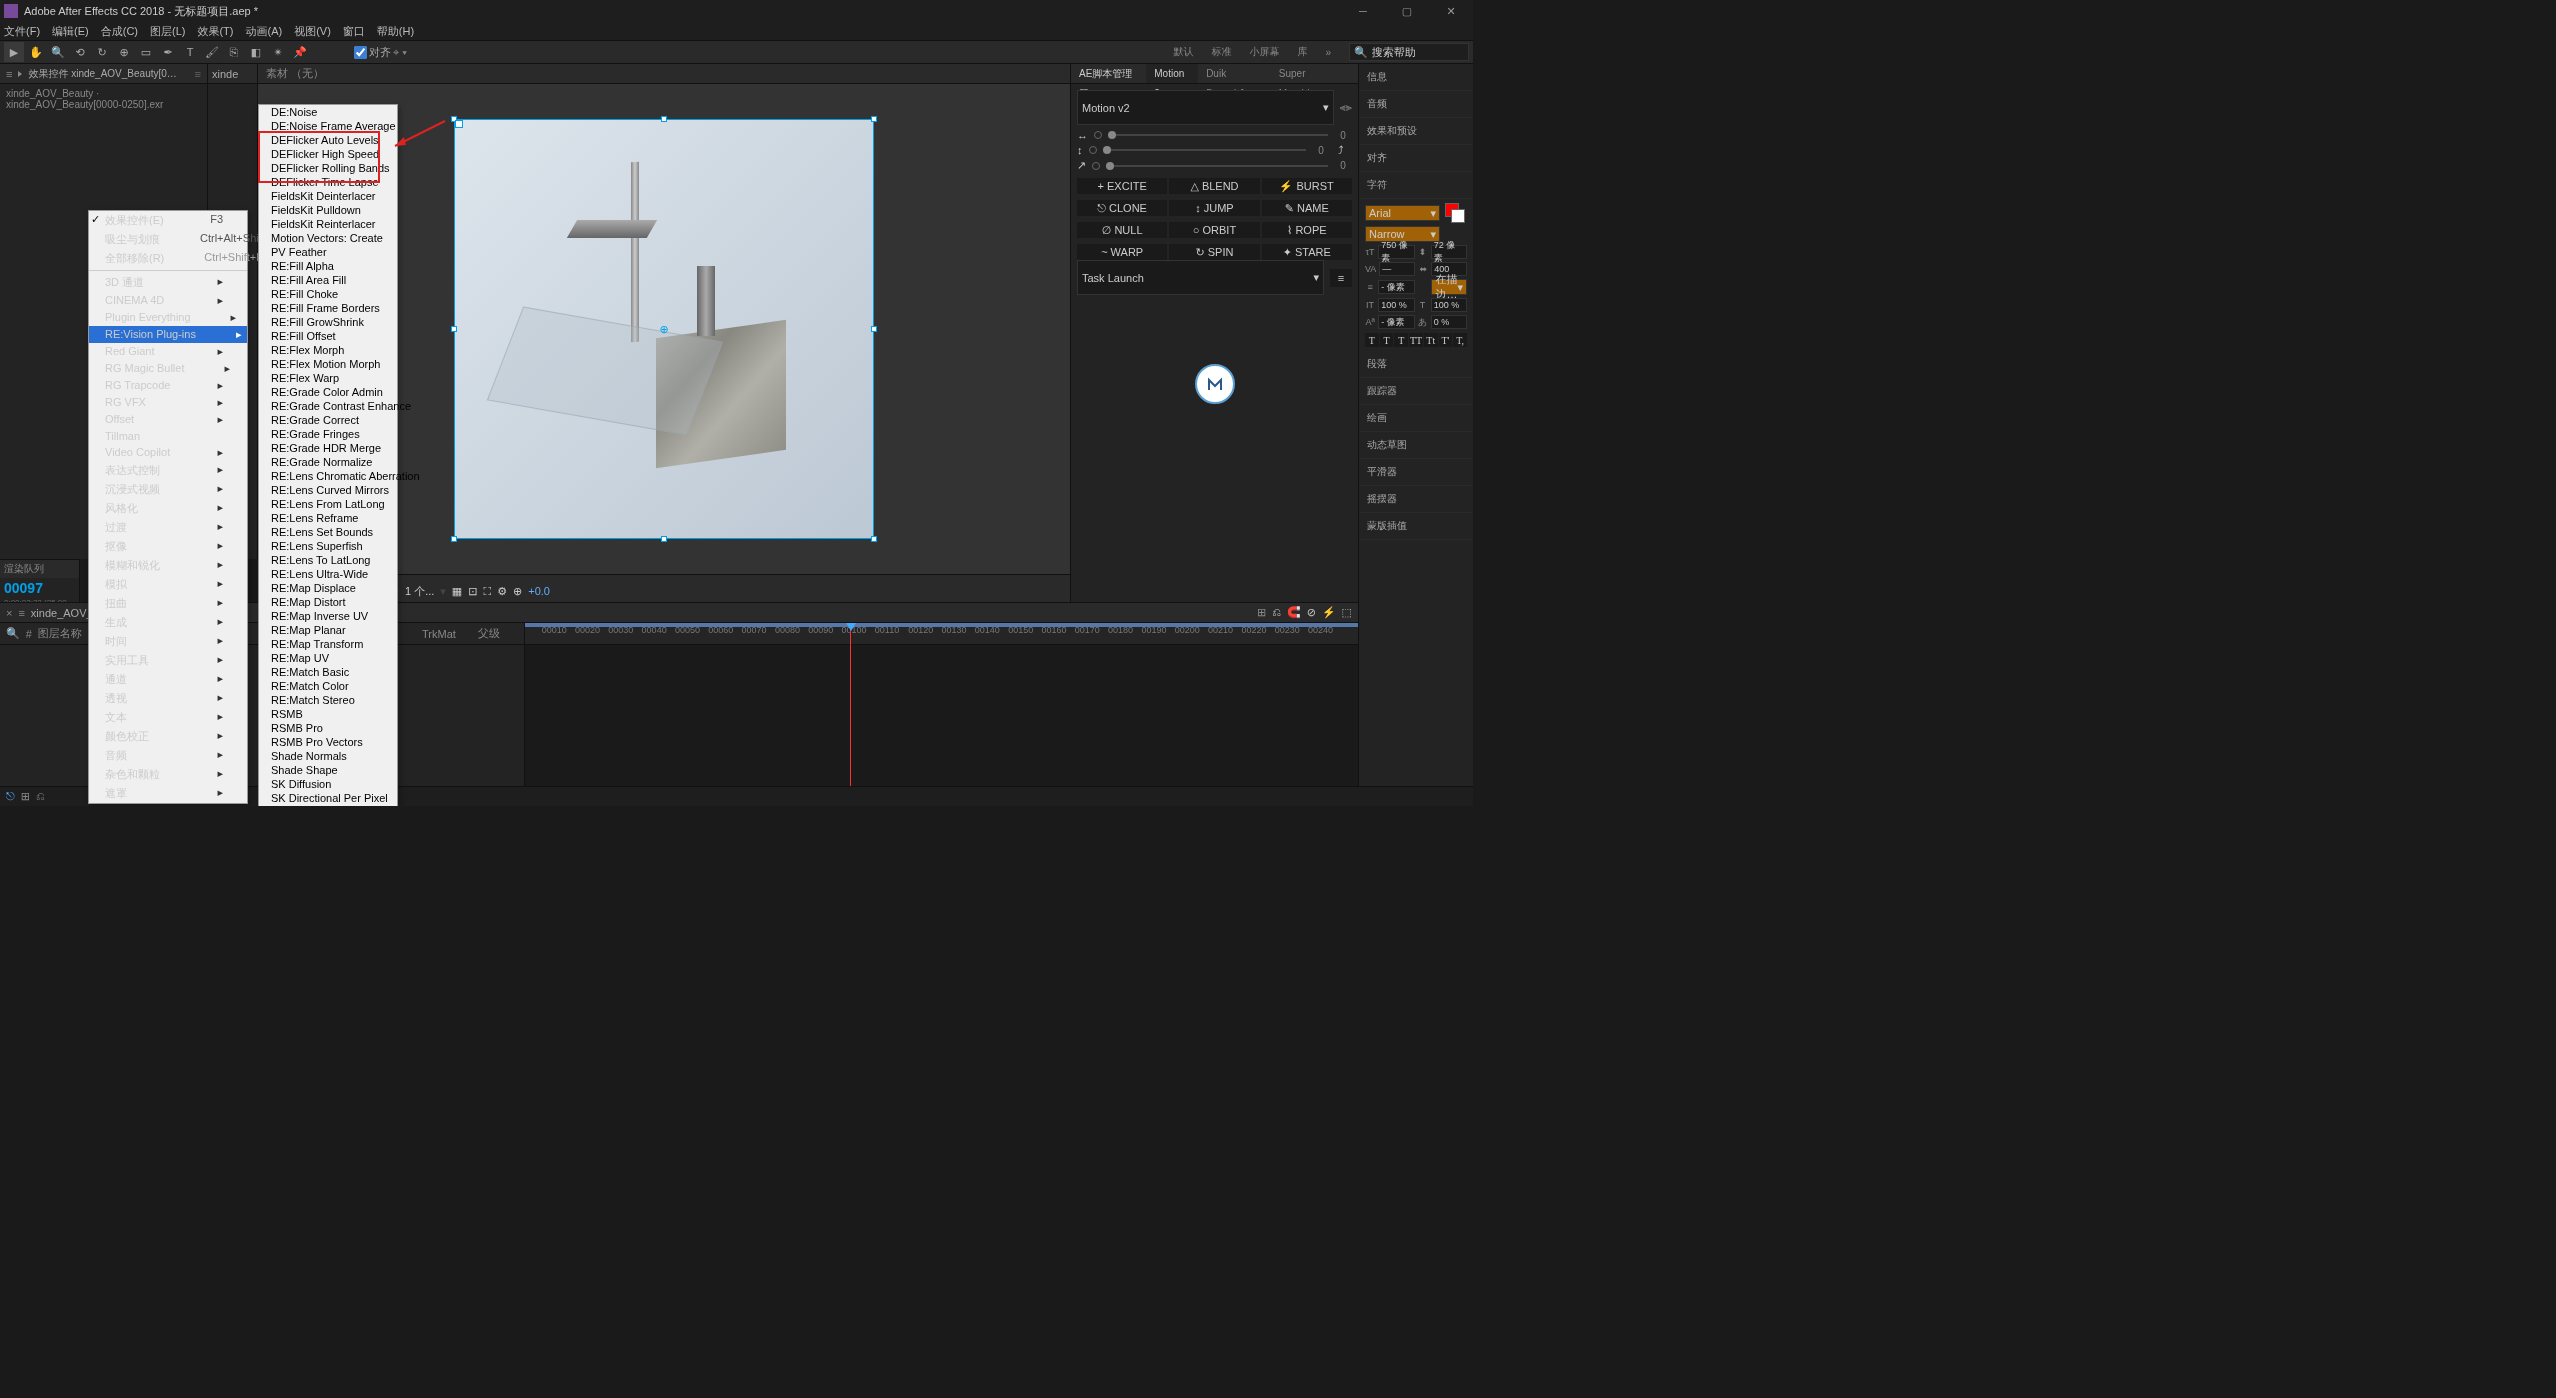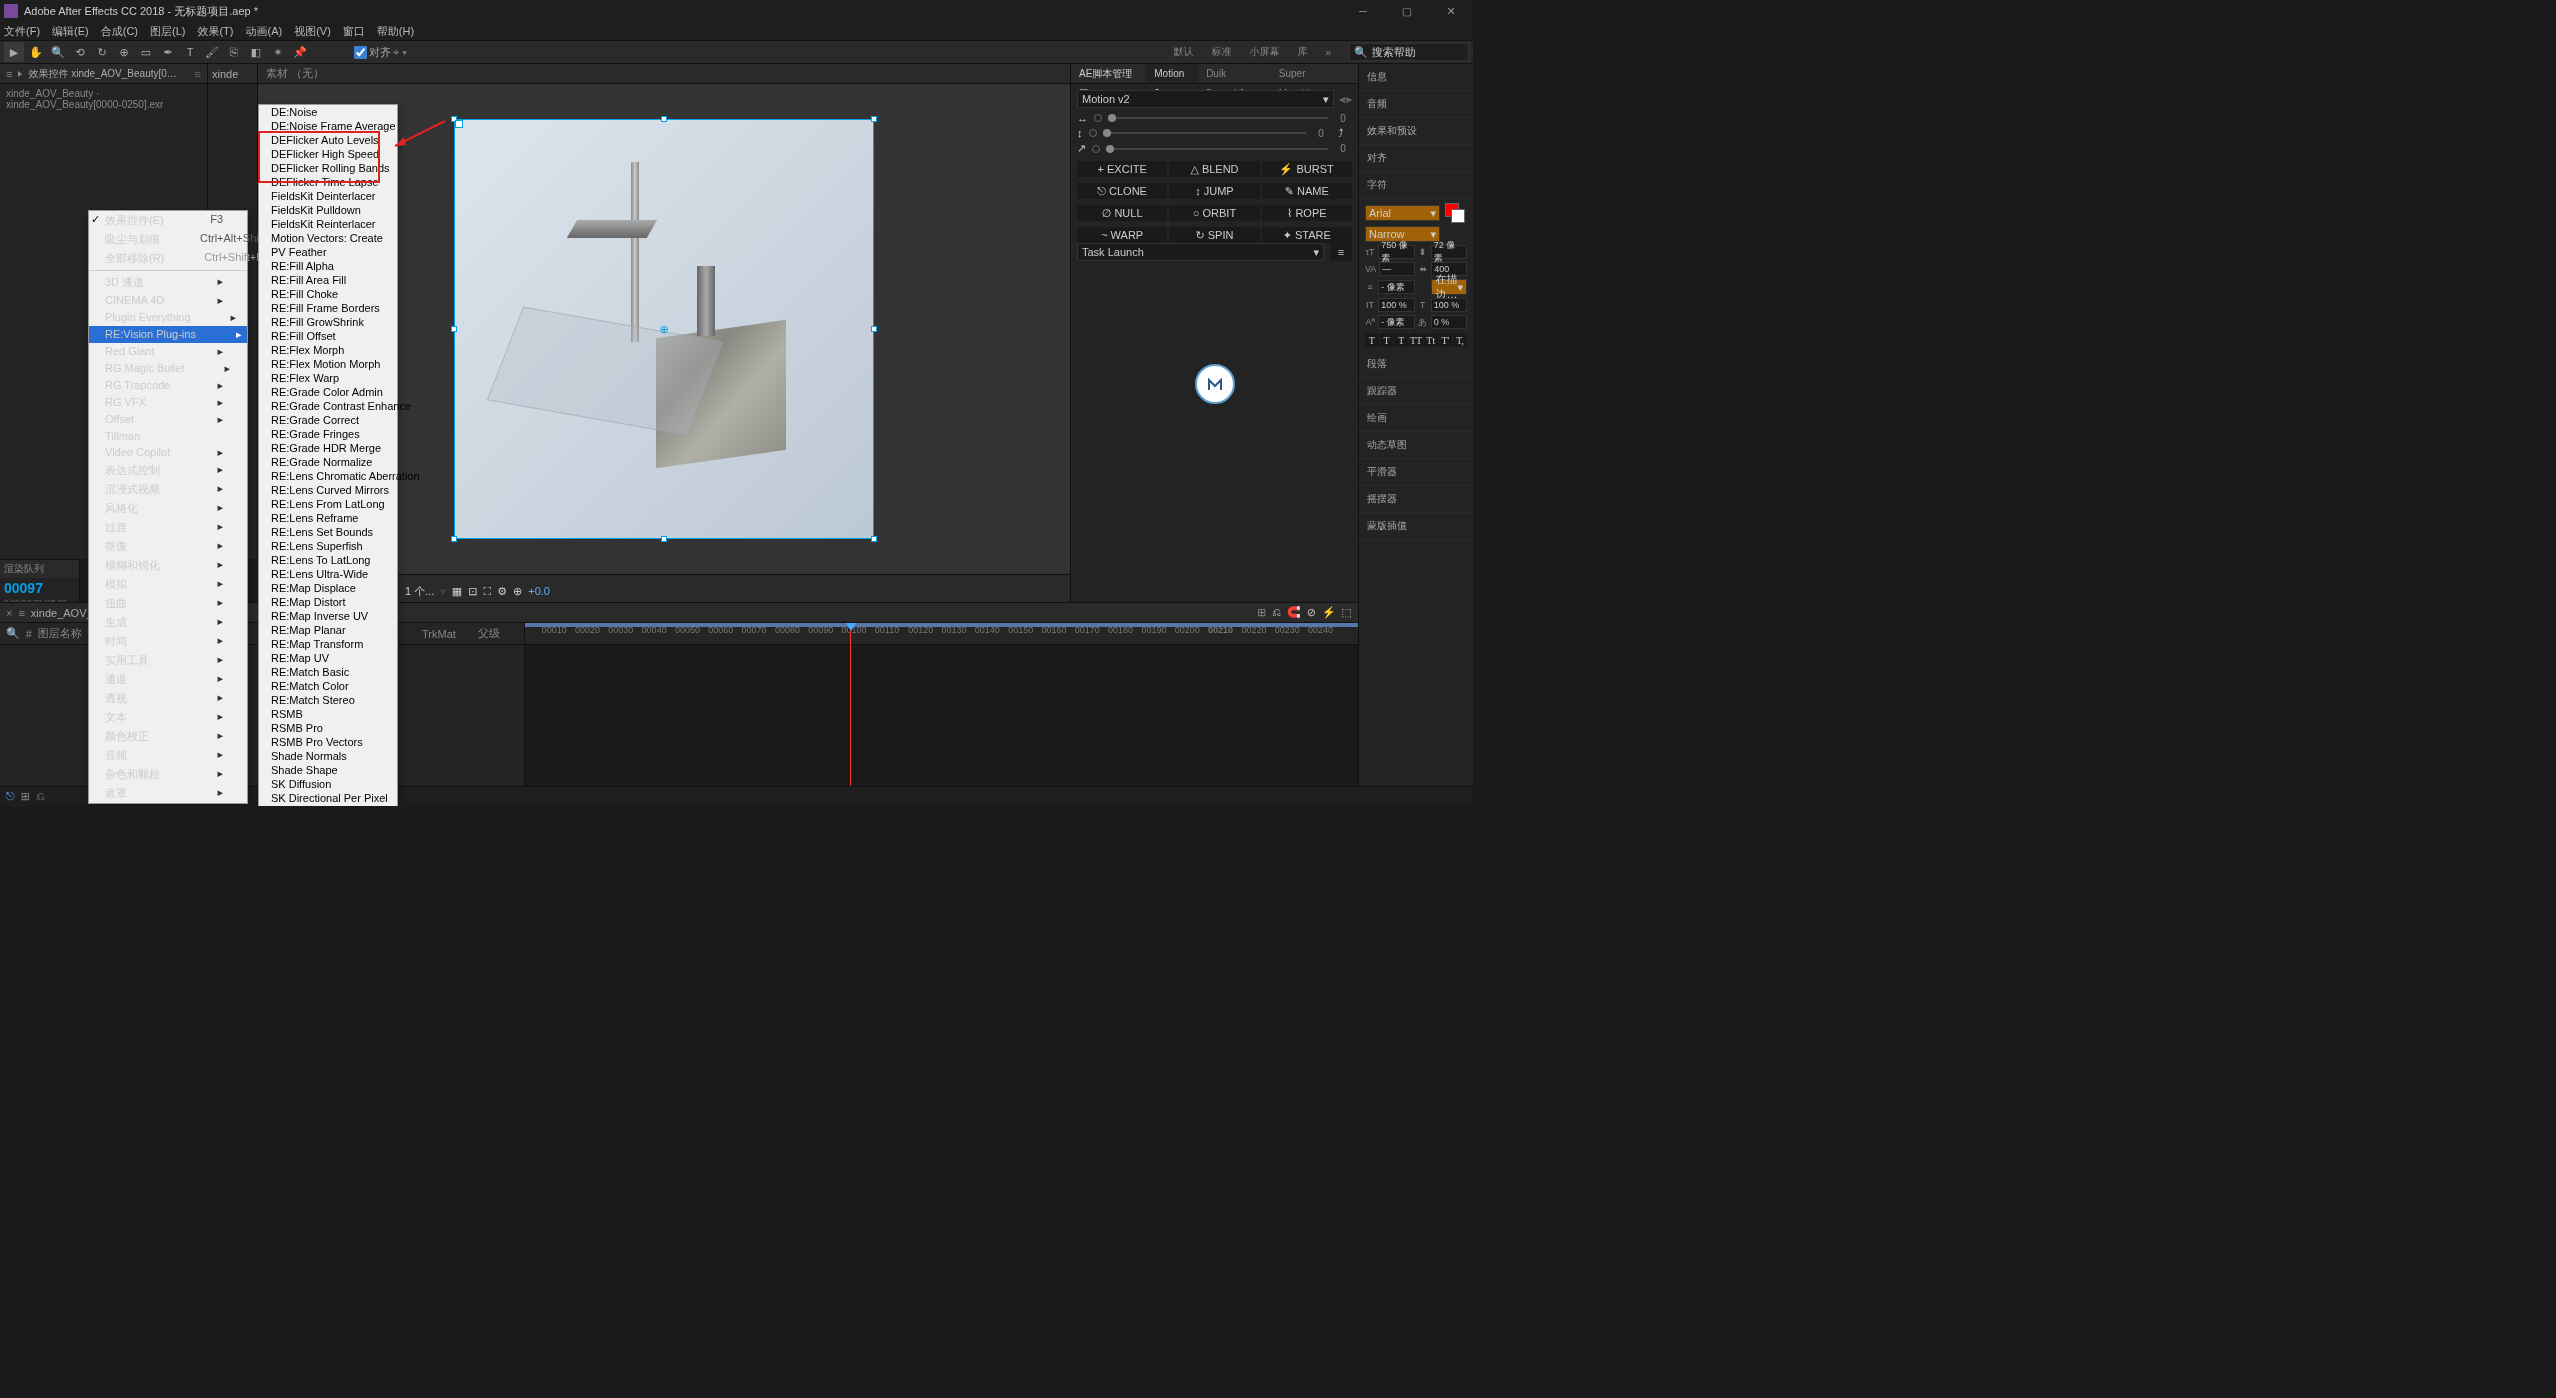--- a/index.html
+++ b/index.html
@@ -74,21 +74,21 @@
 .rb1{left:258px;top:67px;width:122px;height:52px}
 .red-arrow{position:absolute;left:390px;top:52px;z-index:111}
 
 
 .scriptpanel{position:absolute;left:1070px;top:0;width:288px;height:538px;background:#232323;border-left:1px solid #111}
 .sp-tabs{height:20px;display:flex;background:#2a2a2a;border-bottom:1px solid #111}
 .sp-tabs span{padding:0 8px;line-height:20px;color:#888;font-size:10px}
 .sp-tabs span.active{background:#232323;color:#ccc}
 .sp-body{padding:6px}
 .sp-row{display:flex;align-items:center;gap:6px;margin-bottom:4px}
-.sp-dd{flex:1;height:18px;background:#1a1a1a;border:1px solid #333;padding:0 4px;display:flex;align-items:center;justify-content:space-between;color:#aaa}
+.sp-dd{flex:1;height:35px;background:#1a1a1a;border:1px solid #333;padding:0 4px;display:flex;align-items:center;justify-content:space-between;color:#aaa}
 .sp-slider-row{display:flex;align-items:center;gap:6px;margin-bottom:3px}
 .sp-slider{flex:1;height:2px;background:#444;position:relative}
 .sp-slider .knob{position:absolute;left:0;top:-3px;width:8px;height:8px;border-radius:50%;background:#888}
 .sp-val{width:18px;text-align:center;color:#888;font-size:10px}
 .sp-btnrow{display:flex;gap:2px;margin-top:6px}
 .sp-btn{flex:1;height:16px;background:#1a1a1a;display:flex;align-items:center;justify-content:center;gap:3px;color:#888;font-size:9px}
 .sp-launch{}
 .motion-icon{position:absolute;left:50%;top:300px;transform:translateX(-50%);width:40px;height:40px;border:2px solid #5a9fd4;border-radius:50%;background:#fff;display:flex;align-items:center;justify-content:center}
 
 
@@ -692,21 +692,21 @@
           <div class="tl-tick" style="left: 42%;">00110</div>
           <div class="tl-tick" style="left: 46%;">00120</div>
           <div class="tl-tick" style="left: 50%;">00130</div>
           <div class="tl-tick" style="left: 54%;">00140</div>
           <div class="tl-tick" style="left: 58%;">00150</div>
           <div class="tl-tick" style="left: 62%;">00160</div>
           <div class="tl-tick" style="left: 66%;">00170</div>
           <div class="tl-tick" style="left: 70%;">00180</div>
           <div class="tl-tick" style="left: 74%;">00190</div>
           <div class="tl-tick" style="left: 78%;">00200</div>
-          <div class="tl-tick" style="left: 82%; font-weight: bold;">00210</div>
+          <div class="tl-tick" style="left: 82%;">00210</div>
           <div class="tl-tick" style="left: 86%;">00220</div>
           <div class="tl-tick" style="left: 90%;">00230</div>
           <div class="tl-tick" style="left: 94%;">00240</div>
           <div class="tl-playhead" style="left: 39%; height: 22px;">
             <div style="position: absolute; top: 0px; left: -4px; width: 0px; height: 0px; border-left: 5px solid transparent; border-right: 5px solid transparent; border-top: 8px solid rgb(68, 170, 255);"></div>
           </div>
         </div>
     </div>
     <div class="tl-layers">
       <div class="tl-layer-left">

